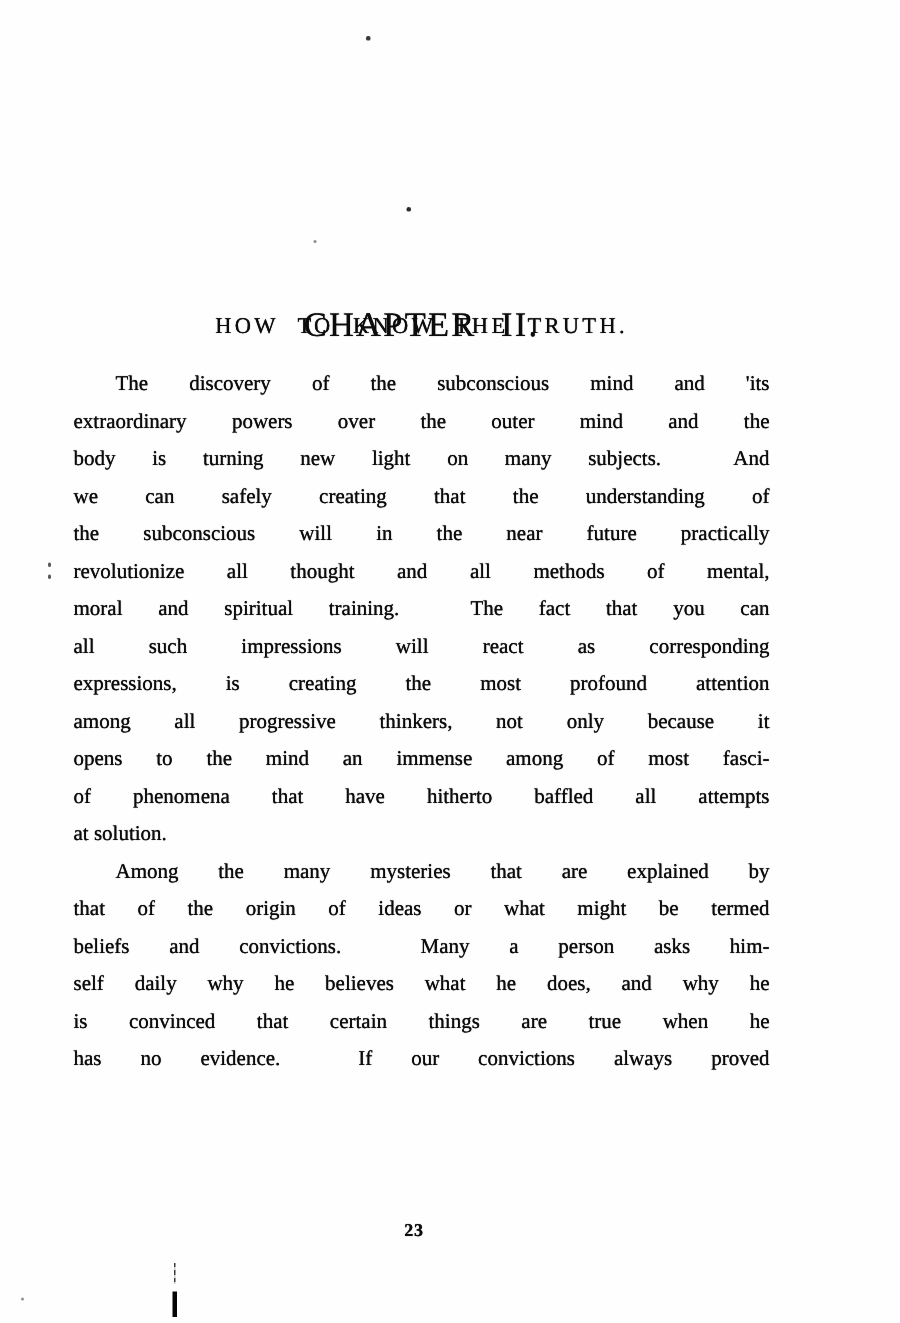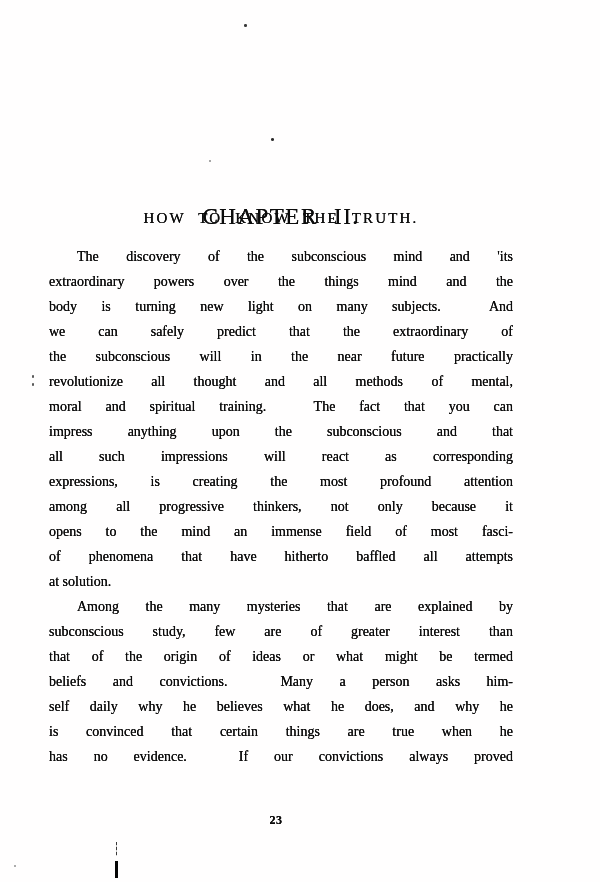--- a/index.html
+++ b/index.html
@@ -103,37 +103,35 @@
 
 <div class="page">
 
   <div class="chapter-heading ink">CHAPTER II.</div>
 
   <div class="chapter-subtitle ink">HOW TO KNOW THE TRUTH.</div>
 
   <div class="text-block ink">
     <div class="para">
       <div class="line indent">The discovery of the subconscious mind and 'its</div>
-      <div class="line">extraordinary powers over the things mind and the</div>
+      <div class="line">extraordinary powers over the outer mind and the</div>
       <div class="line">body is turning new light on many subjects.&nbsp; And</div>
-      <div class="line">we can safely predict that the extraordinary of</div>
+      <div class="line">we can safely creating that the understanding of</div>
       <div class="line">the subconscious will in the near future practically</div>
       <div class="line">revolutionize all thought and all methods of mental,</div>
       <div class="line">moral and spiritual training.&nbsp; The fact that you can</div>
-      <div class="line">impress anything upon the subconscious and that</div>
       <div class="line">all such impressions will react as corresponding</div>
       <div class="line">expressions, is creating the most profound attention</div>
       <div class="line">among all progressive thinkers, not only because it</div>
-      <div class="line">opens to the mind an immense field of most fasci-</div>
+      <div class="line">opens to the mind an immense among of most fasci-</div>
       <div class="line">of phenomena that have hitherto baffled all attempts</div>
       <div class="line no-stretch">at solution.</div>
     </div>
     <div class="para">
       <div class="line indent">Among the many mysteries that are explained by</div>
-      <div class="line">subconscious study, few are of greater interest than</div>
       <div class="line">that of the origin of ideas or what might be termed</div>
       <div class="line">beliefs and convictions.&nbsp; Many a person asks him-</div>
       <div class="line">self daily why he believes what he does, and why he</div>
       <div class="line">is convinced that certain things are true when he</div>
       <div class="line">has no evidence.&nbsp; If our convictions always proved</div>
     </div>
   </div>
 
   <div class="page-number ink">23</div>
 

